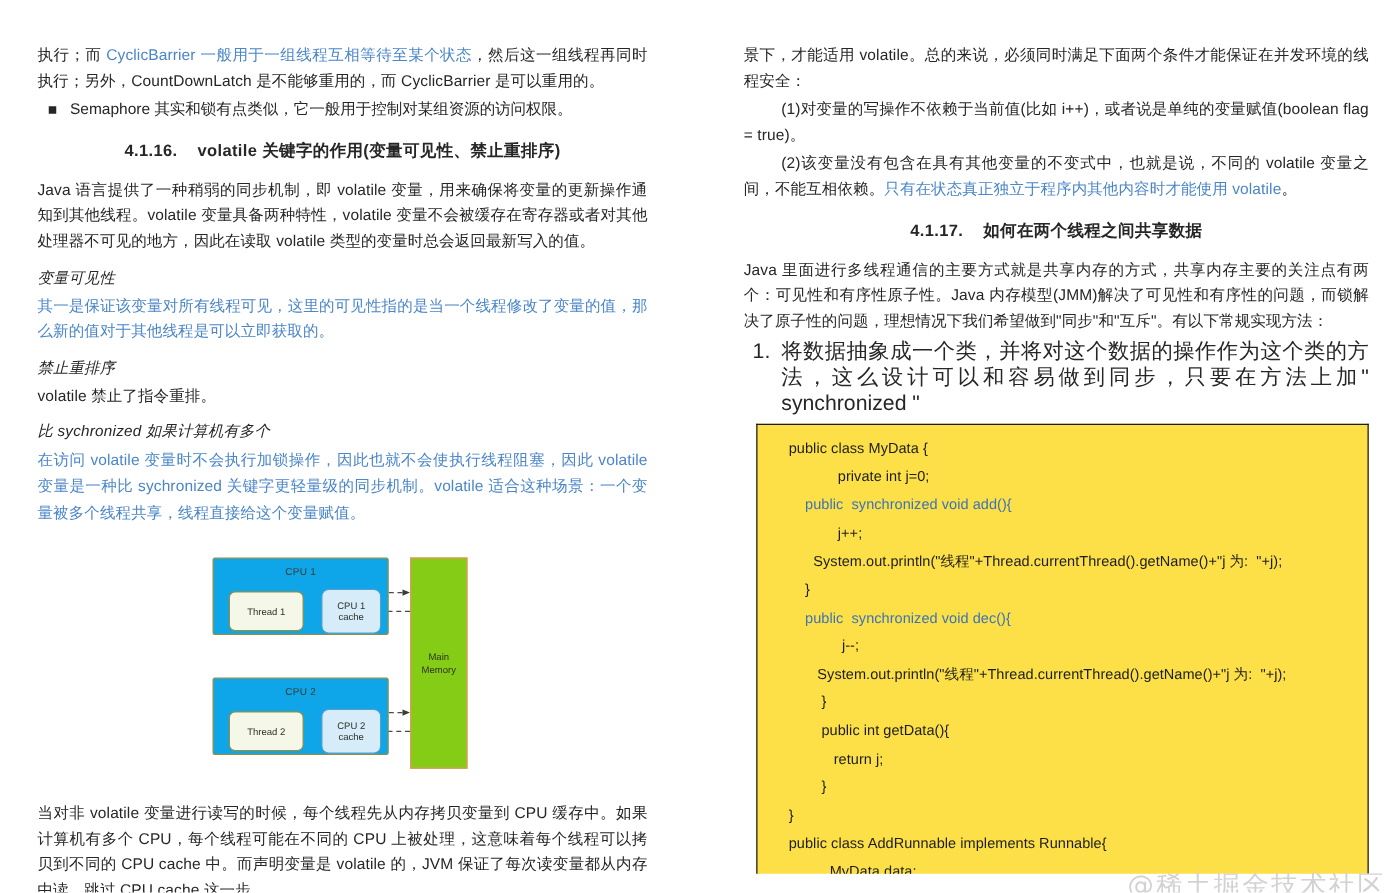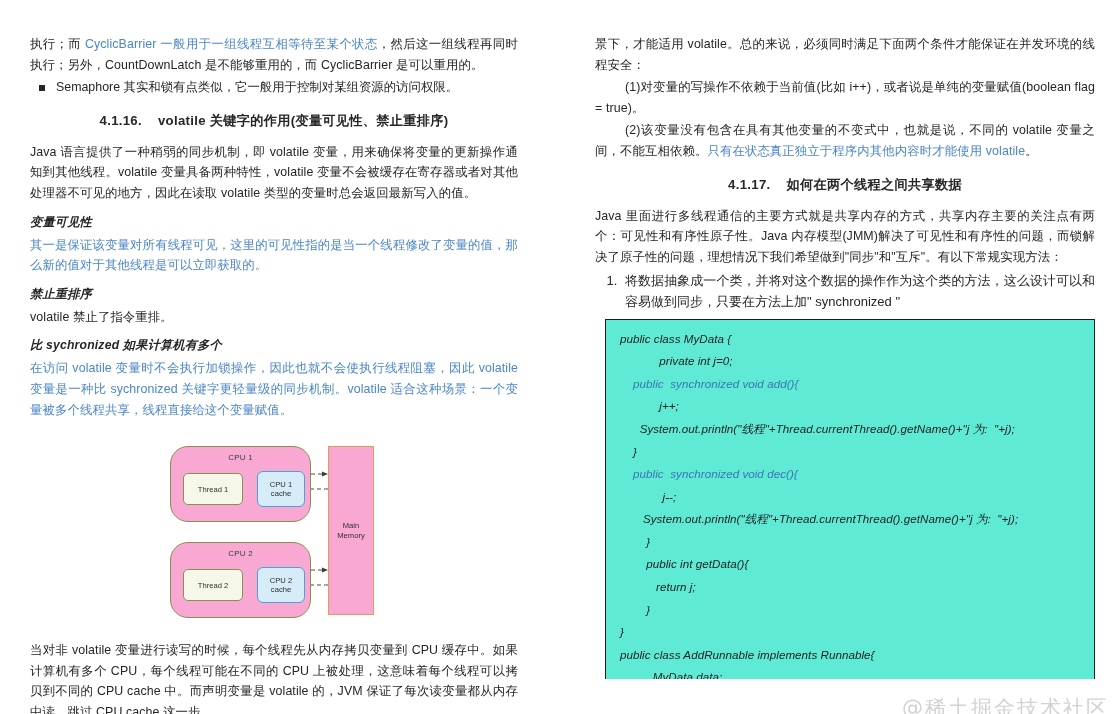--- a/index.html
+++ b/index.html
@@ -56,21 +56,21 @@
     font-weight: bold;
     text-align: center;
     letter-spacing: 0.3px;
   }
   h3.sec-head .num { font-weight: bold; }
   h3.sec-head .gap { display: inline-block; width: 16px; }
 
   .sub-head {
     margin: 10px 0 4px 0;
     font-size: 12.2px;
-    font-weight: bold;
+    font-weight: normal;
     font-style: italic;
     letter-spacing: 0.2px;
   }
 
   ul.bullets {
     margin: 0 0 0 0;
     padding: 0 0 0 26px;
     list-style: none;
   }
   ul.bullets li {
@@ -87,21 +87,21 @@
     width: 6px;
     height: 6px;
     background: #262626;
   }
 
   ol.numlist {
     margin: 4px 0 4px 0;
     padding: 0 0 0 26px;
   }
   ol.numlist li {
-    font-size: 13px;
+    font-size: 17px;
     line-height: 20.6px;
     text-align: justify;
     padding-left: 4px;
   }
 
   .indent-para {
     text-indent: 30px;
   }
 
   
@@ -112,24 +112,24 @@
   }
   .diagram {
     position: relative;
     width: 208px;
     height: 192px;
   }
   .cpu-box {
     position: absolute;
     left: 0;
     width: 141px;
-    height: 76px;
-    background: #f9a8d4;
+    height: 62px;
+    background: #0ea5e9;
     border: 1px solid #8a8f4a;
-    border-radius: 18px;
+    border-radius: 2px;
     box-sizing: border-box;
   }
   .cpu-box.one { top: 8px; }
   .cpu-box.two { top: 104px; }
   .cpu-label {
     position: absolute;
     top: 6px;
     left: 0;
     right: 0;
     text-align: center;
@@ -171,21 +171,21 @@
     font-size: 7.6px;
     line-height: 9.6px;
     color: #2f2f28;
   }
   .mem-box {
     position: absolute;
     left: 158px;
     top: 8px;
     width: 46px;
     height: 169px;
-    background: #f9a8d4;
+    background: #84cc16;
     border: 1px solid #e09a5a;
     box-sizing: border-box;
     display: flex;
     flex-direction: column;
     align-items: center;
     justify-content: center;
     font-size: 7.6px;
     line-height: 9.6px;
     color: #2f2f28;
     text-align: center;
@@ -197,28 +197,27 @@
     width: 208px;
     height: 192px;
     overflow: visible;
   }
 
   
   .code-box {
     margin: 6px 0 0 10px;
     border: 1px solid #1d1d1d;
     border-bottom: none;
-    padding: 8px 10px 0 14px;
+    padding: 8px 10px 0 25px;
     box-sizing: border-box;
     width: 490px;
     height: 360px;
     overflow: hidden;
-    background: #5eead4;
-    position: relative;
-    font-style: italic;
+    background: #fde047;
+    position: relative;
   }
   .code-line {
     font-family: "Liberation Sans", "DejaVu Sans", sans-serif;
     font-size: 11.6px;
     line-height: 22.6px;
     white-space: pre;
     color: #1d1d1d;
     letter-spacing: 0.05px;
   }
   .code-line.kw { color: #3b74b5; }

